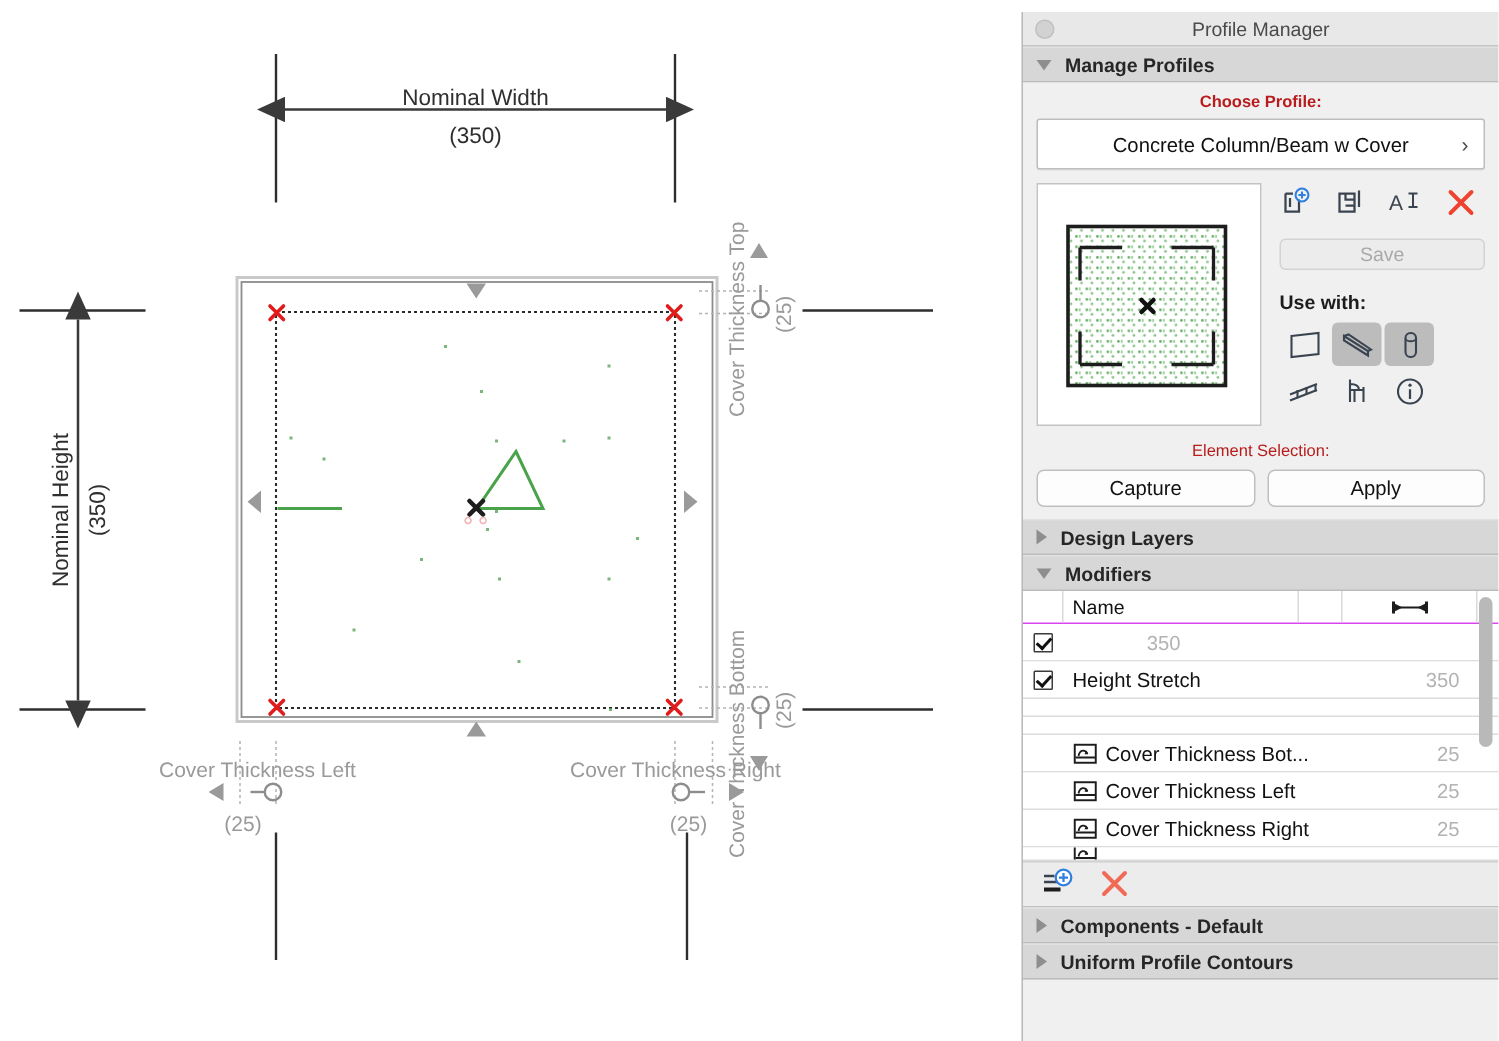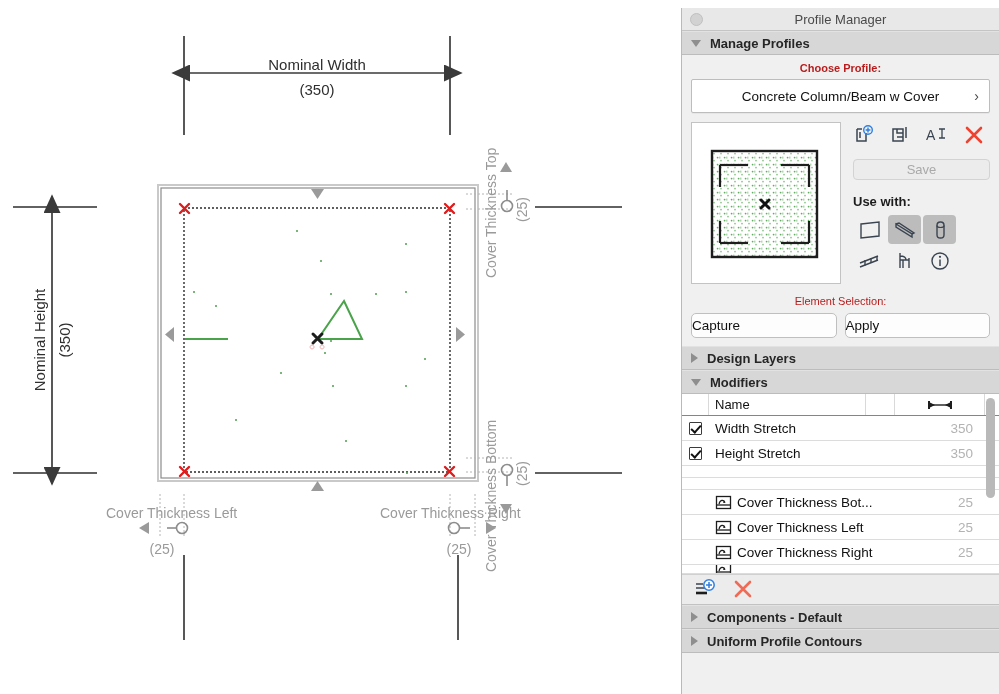--- a/index.html
+++ b/index.html
@@ -74,21 +74,21 @@
   .uw-grid { margin-top:6px; display:grid; grid-template-columns:repeat(3,33px); gap:2px; }
   .uw-cell {
     width:33px; height:29px; display:flex; align-items:center; justify-content:center;
     border-radius:4px;
   }
   .uw-cell.on { background:#bcbcbc; }
 
   .btn-row { display:flex; gap:8px; margin:6px 0 8px 0; }
   .pbtn {
     flex:1; height:25px; background:#fdfdfd; border:1px solid #bfbfbf; border-radius:5px;
-    display:flex; align-items:center; 
+    display:flex; align-items:center; justify-content:center;
     font-size:13.5px; color:#111;
   }
 
   
   .tbl-wrap { background:#fff; position:relative; }
   .thead {
     display:flex; height:22px; align-items:center;
     background:#fff; border-bottom:1px solid #d946ef;
     font-size:13px; color:#111; position:relative;
   }
@@ -439,23 +439,20 @@
           </svg>
         </div>
         <div class="c-end"></div>
       </div>
 
       <div id="rows">
           <div class="trow">
             <div class="r-chk">
               <div class="chk"></div>
             </div>
-            <div class="r-name">
-              <span>Width Stretch</span>
-            </div>
             <div class="r-val">350</div>
           </div>
           <div class="trow">
             <div class="r-chk">
               <div class="chk"></div>
             </div>
             <div class="r-name">
               <span>Height Stretch</span>
             </div>
             <div class="r-val">350</div>

